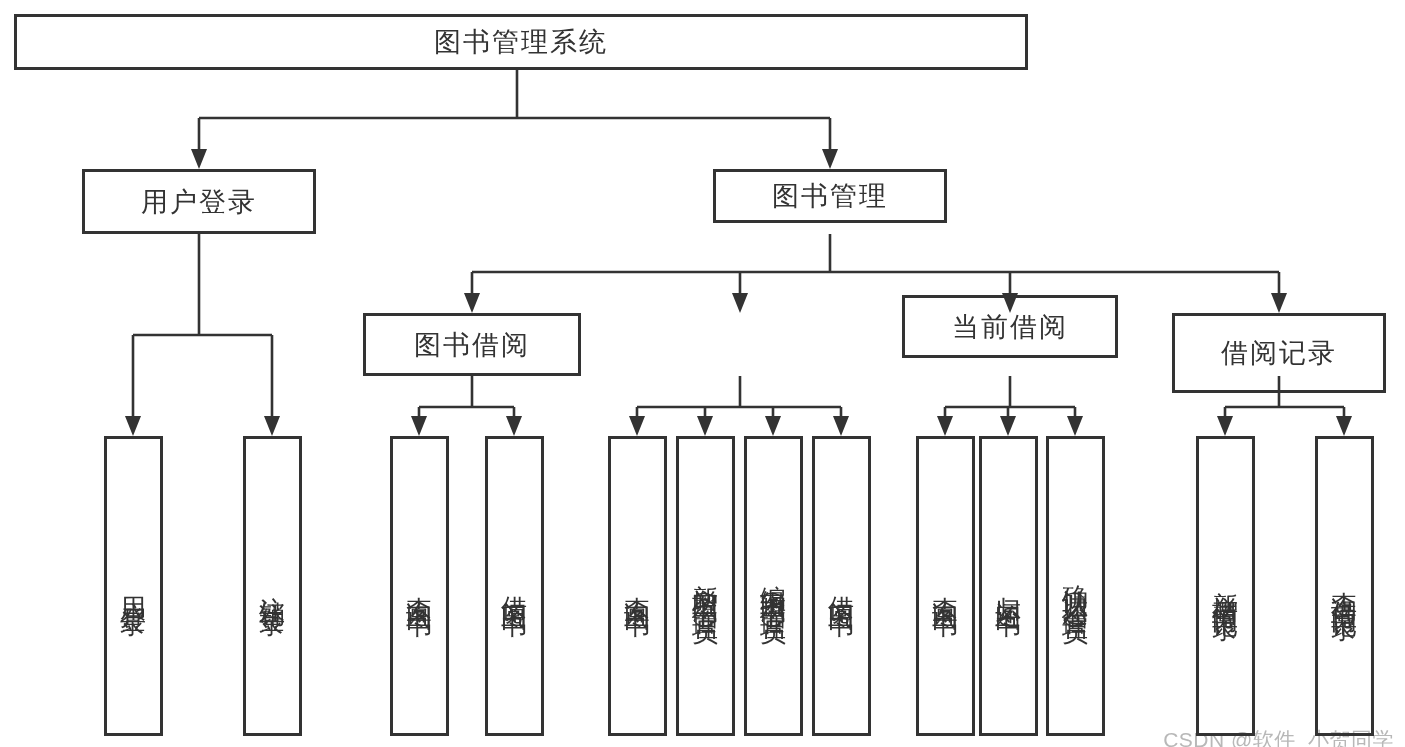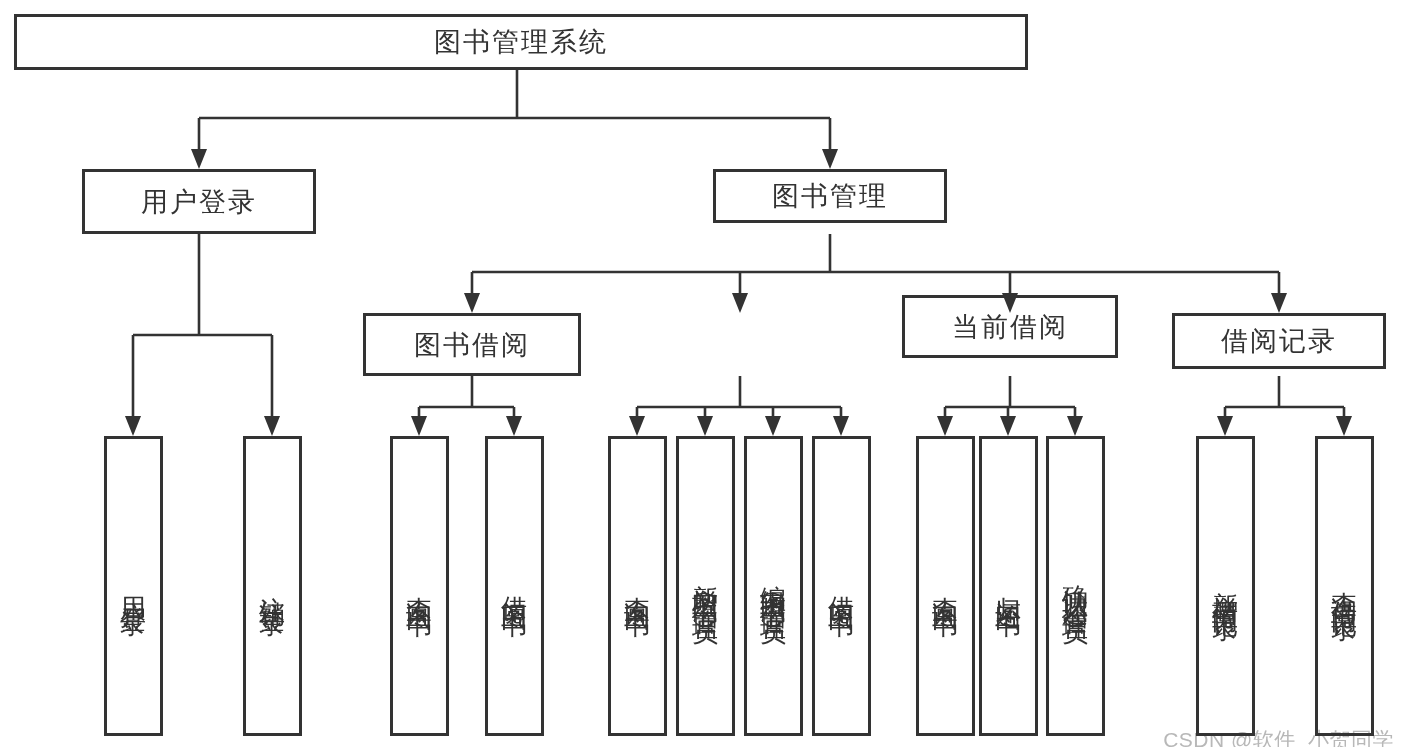--- a/index.html
+++ b/index.html
@@ -123,21 +123,21 @@
 
   <div class="watermark">CSDN @软件_小贺同学</div>
 
   <div class="node hnode" style="left:14px; top:14px; width:1014px; height:56px;">图书管理系统</div>
 
   <div class="node hnode" style="left:82px; top:169px; width:234px; height:65px;">用户登录</div>
   <div class="node hnode" style="left:713px; top:169px; width:234px; height:54px;">图书管理</div>
 
   <div class="node hnode" style="left:363px; top:313px; width:218px; height:63px;">图书借阅</div>
   <div class="node hnode" style="left:902px; top:295px; width:216px; height:63px;">当前借阅</div>
-  <div class="node hnode" style="left:1172px; top:313px; width:214px; height:56px;">借阅记录</div>
+  <div class="node hnode" style="left:1172px; top:313px; width:214px; height:80px;">借阅记录</div>
 
   <div class="node vnode" style="left:104px; top:436px; width:59px; height:300px;">用户登录</div>
   <div class="node vnode" style="left:243px; top:436px; width:59px; height:300px;">注销登录</div>
 
   <div class="node vnode" style="left:390px; top:436px; width:59px; height:300px;">查询图书</div>
   <div class="node vnode" style="left:485px; top:436px; width:59px; height:300px;">借阅图书</div>
 
   <div class="node vnode" style="left:608px; top:436px; width:59px; height:300px;">查询图书</div>
   <div class="node vnode" style="left:676px; top:436px; width:59px; height:300px;">新增图书（管理员）</div>
   <div class="node vnode" style="left:744px; top:436px; width:59px; height:300px;">编辑图书（管理员）</div>

